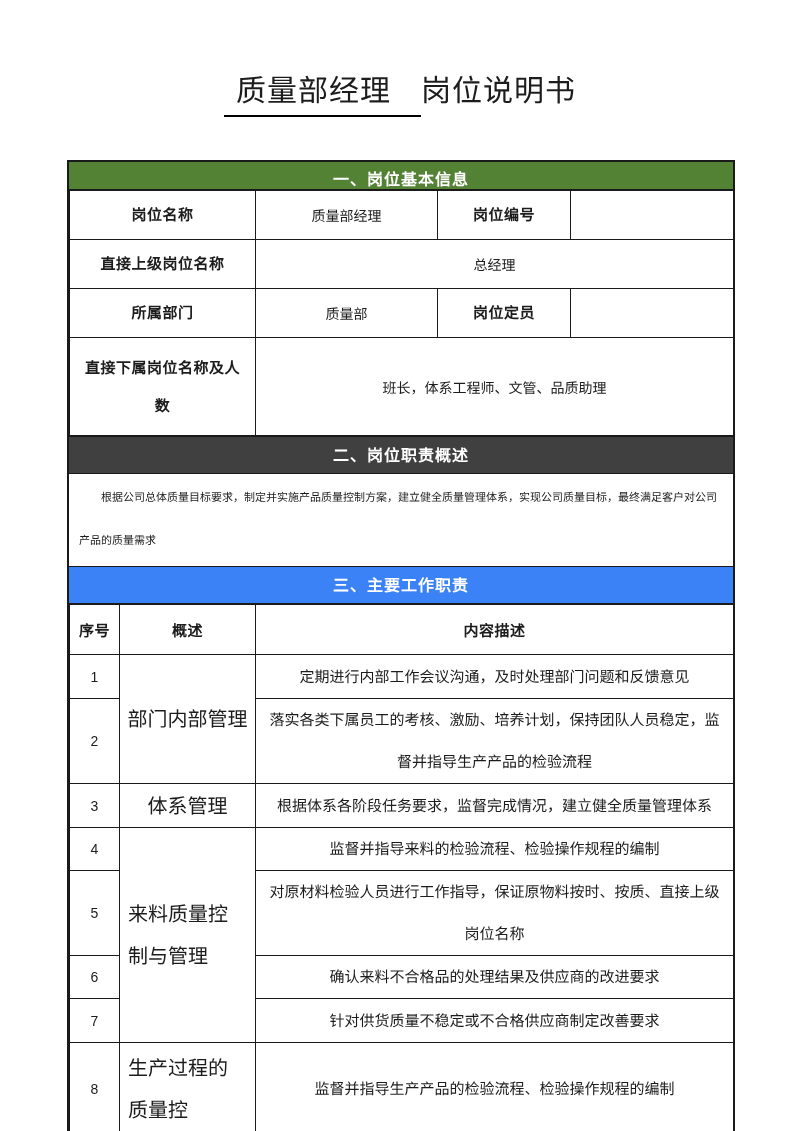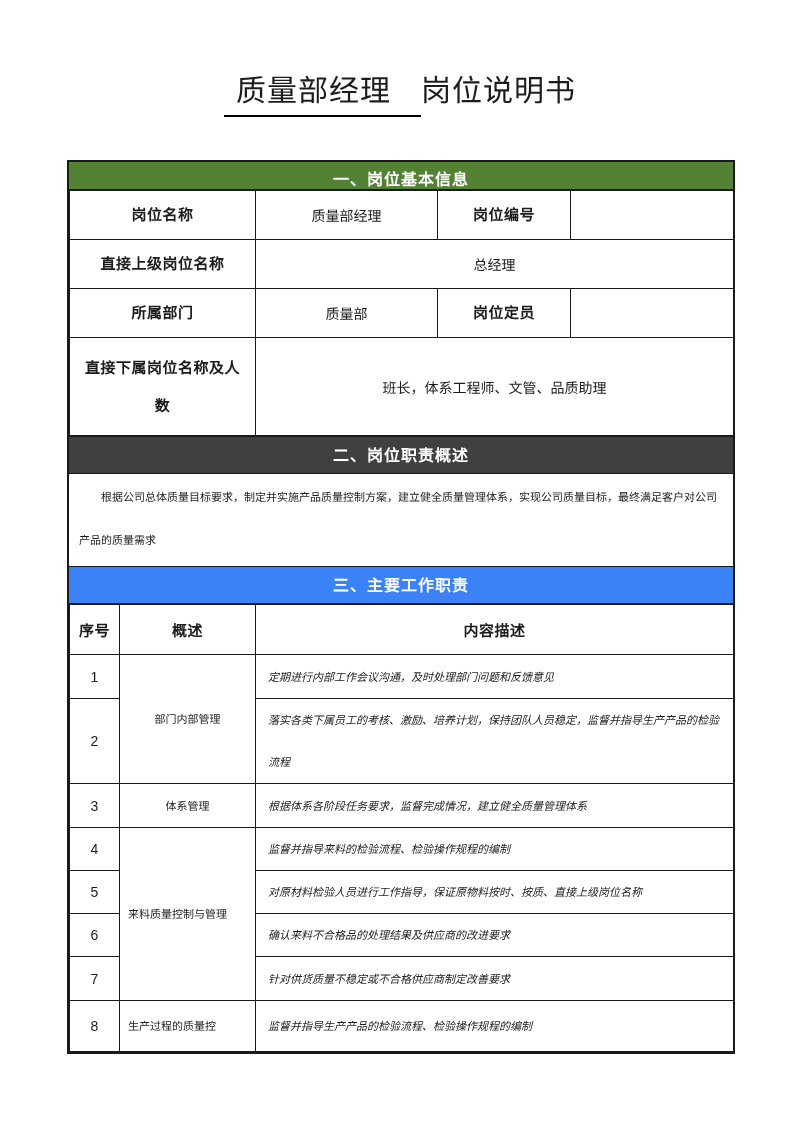--- a/index.html
+++ b/index.html
@@ -71,23 +71,23 @@
     text-indent: 2em;
     text-align: left;
   }
 
   
   .duties th.colhead {
     font-weight: 700; font-size: 15px; 
     height: 50px; letter-spacing: .5px;
   }
   .duties td.c-no   { text-align: center; font-size: 14px; }
-  .duties td.c-cat  { text-align: center; font-size: 11px; line-height: 42px; padding: 0 6px; }
+  .duties td.c-cat  { text-align: center; font-size: 20px; line-height: 42px; padding: 0 6px; }
   .duties td.c-cat.left { text-align: left; padding: 4px 8px; }
-  .duties td.c-desc { text-align: left; font-size: 11px; line-height: 42px; padding: 0 12px; font-style: italic; }
+  .duties td.c-desc { text-align: center; font-size: 15px; line-height: 42px; padding: 0 12px; }
 
   
   .footer {
     position: absolute;
     top: 1056px; left: 0; width: 100%;
     text-align: center;
     font-family: "Liberation Serif", "DejaVu Serif", serif;
     font-size: 14px;
     color: #2b2b2b;
     letter-spacing: 1px;

